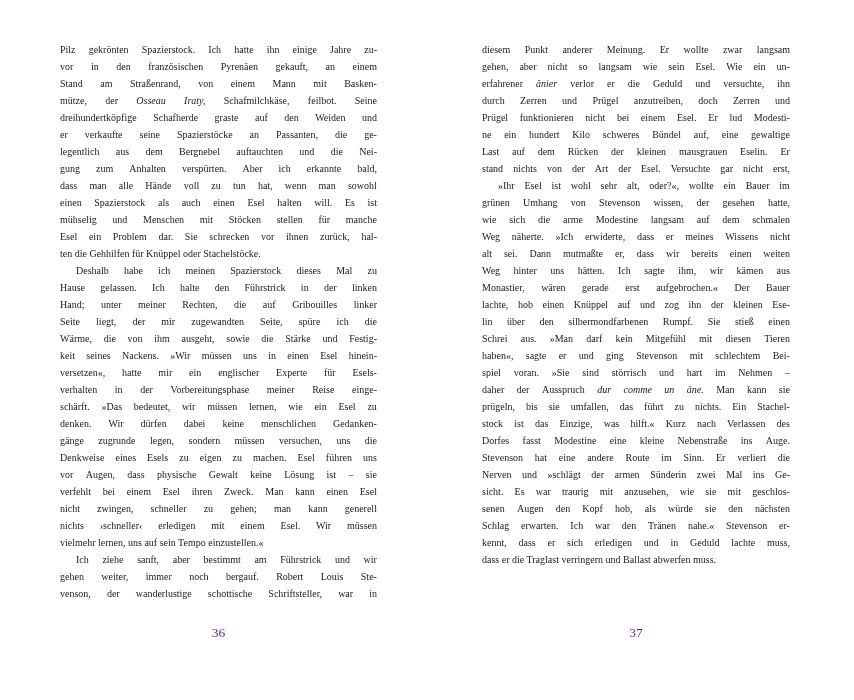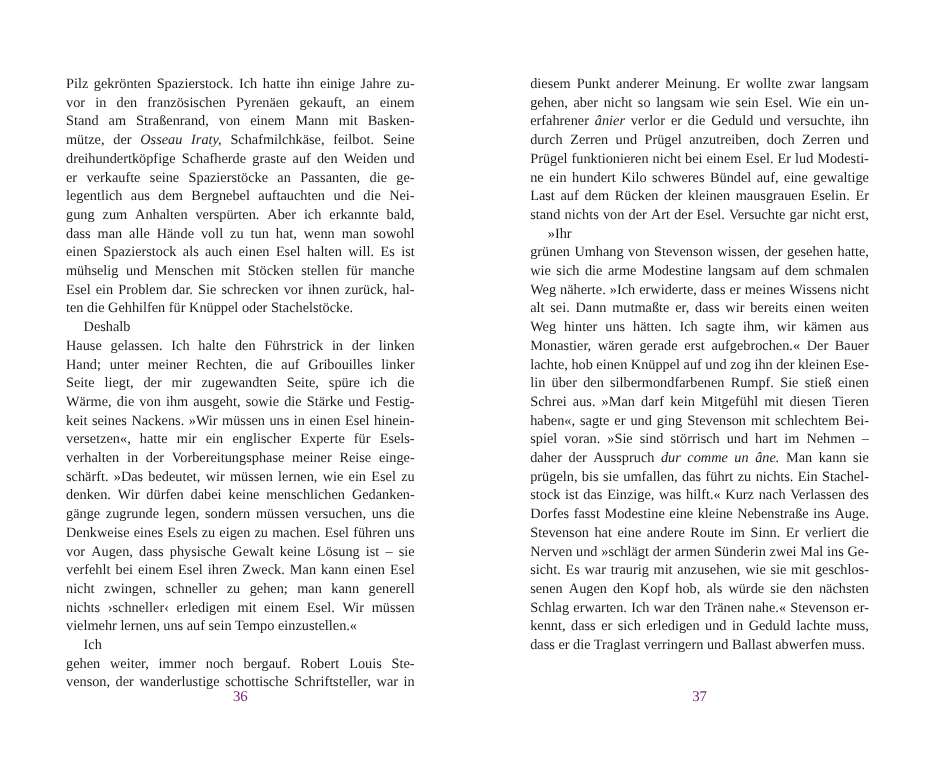--- a/index.html
+++ b/index.html
@@ -7,34 +7,34 @@
   body {
     width: 854px; height: 700px;
     background: #ffffff;
     position: relative;
     overflow: hidden;
     font-family: "Liberation Serif", "DejaVu Serif", serif;
     color: #1b1b1b;
   }
   .text-col {
     position: absolute;
-    top: 67px;
-    font-size: 13px;
+    top: 41px;
+    font-size: 10px;
     line-height: 17px;
   }
   #left-col  { left: 60px;  width: 317px; }
   #right-col { left: 482px; width: 308px; }
 
   .line {
     display: flex;
     justify-content: space-between;
     height: 17px;
     overflow: hidden;
   }
-  .line.indent { padding-left: 16px; flex-direction: column; }
+  .line.indent { padding-left: 16px; }
   .line.end { display: block; text-align: left; }
   .w { flex: 0 0 auto; white-space: pre; }
   em { font-style: italic; }
 
   .pagenum {
     position: absolute;
     top: 624px;
     text-align: center;
     font-size: 13.5px;
     line-height: 17px;

